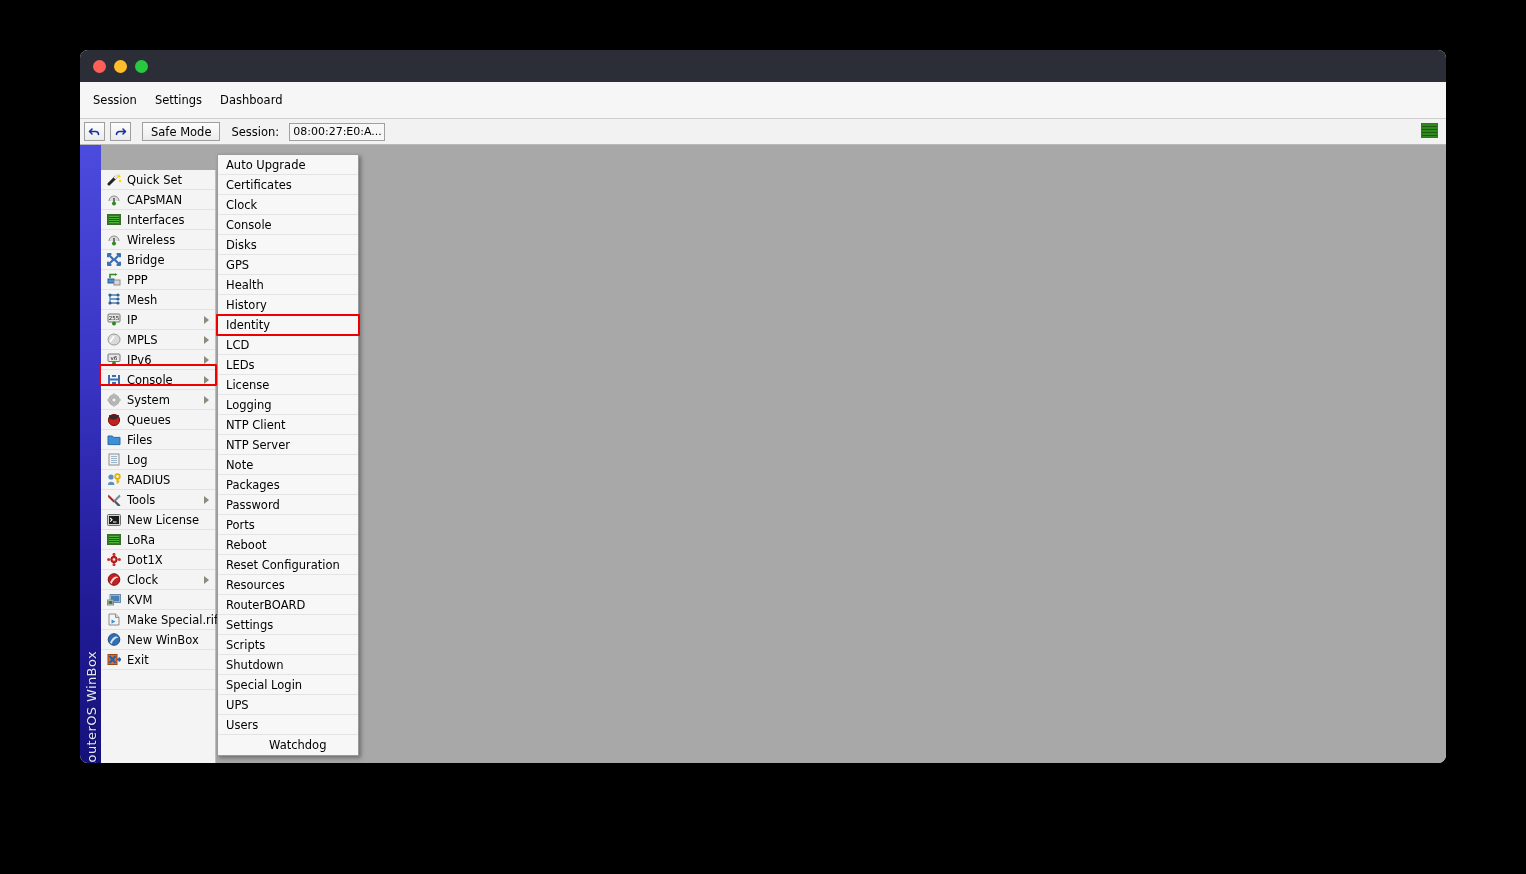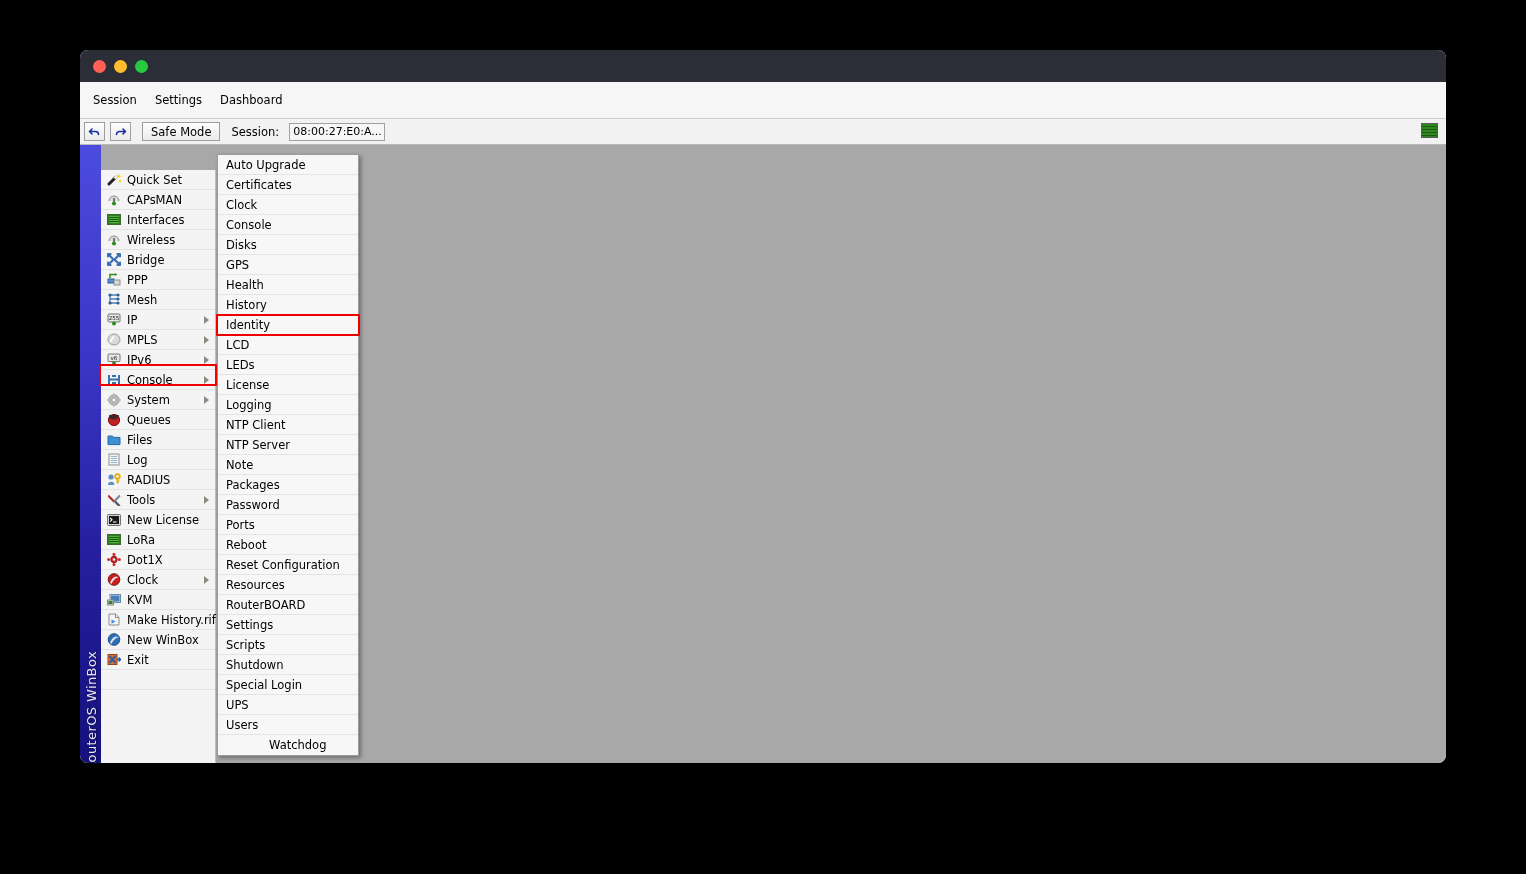--- a/index.html
+++ b/index.html
@@ -493,21 +493,21 @@
           <span>KVM</span>
         </div>
         <div class="side-item">
           <span class="side-ico">
             <svg width="12" height="13" viewBox="0 0 12 13">
               <path d="M1 1 H7.5 L11 4.4 V12 H1z" fill="#f4f4f4" stroke="#8a8a8a"></path>
               <path d="M7.5 1 V4.4 H11" fill="#dcdcdc" stroke="#8a8a8a"></path>
               <path d="M3.5 6.5 L7.5 8.6 L3.5 10.7z" fill="#3d8fd6"></path>
             </svg>
           </span>
-          <span>Make History.rif</span>
+          <span>Make Special.rif</span>
         </div>
         <div class="side-item">
           <span class="side-ico">
             <svg width="14" height="13" viewBox="0 0 14 13">
               <circle cx="7" cy="6.5" r="5.8" fill="#2f6fb5" stroke="#1d4a7c"></circle>
               <path d="M3 9.5 Q7 1 11.5 4.5 Q7 5 4.5 11z" fill="#eaf2fa" opacity=".9"></path>
             </svg>
           </span>
           <span>New WinBox</span>
         </div>

